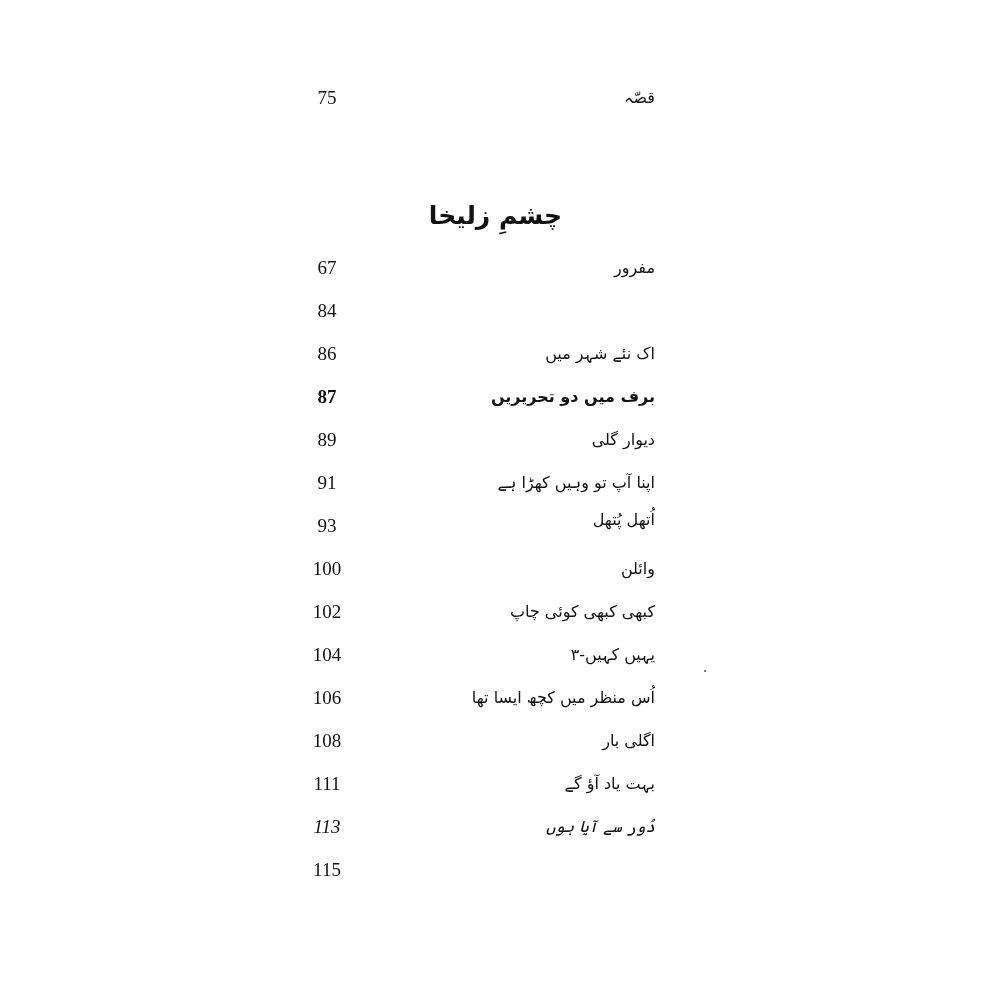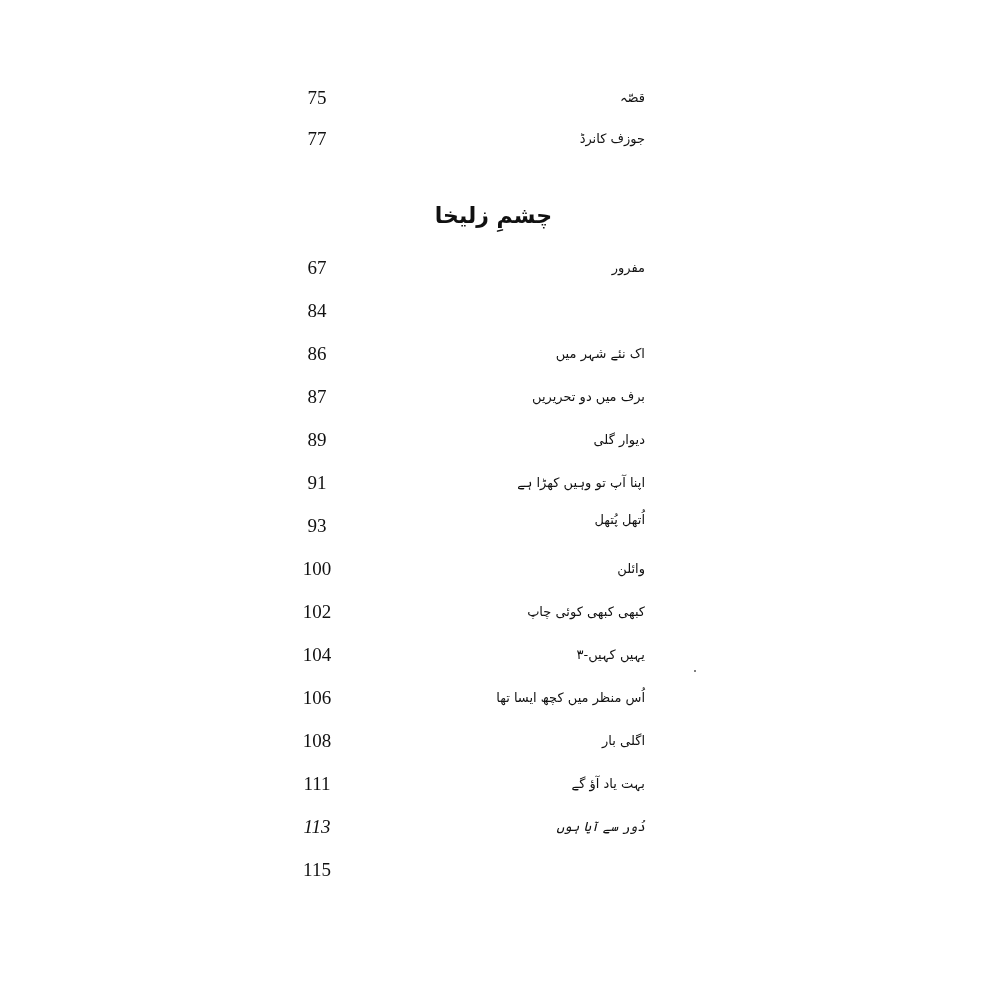--- a/index.html
+++ b/index.html
@@ -9,21 +9,21 @@
     }
     body {
       width: 1000px;
       height: 1000px;
       position: relative;
       overflow: hidden;
       color: #111111;
     }
     .page {
       position: absolute;
-      left: 0; top: 0;
+      left: 10px; top: 0;
       width: 912px; height: 1000px;
     }
     .entry {
       position: absolute;
       left: 280px;
       width: 370px;
       height: 36px;
     }
     .page-num {
       position: absolute;
@@ -36,34 +36,34 @@
       line-height: 36px;
       color: #111111;
     }
     .title {
       position: absolute;
       right: 5px;
       top: 0;
       direction: rtl;
       text-align: right;
       font-family: "DejaVu Sans", sans-serif;
-      font-size: 13px;
+      font-size: 16px;
       line-height: 36px;
       white-space: nowrap;
       color: #111111;
     }
     .section-heading {
       position: absolute;
       right: 360px;
       top: 196px;
       direction: rtl;
       text-align: right;
       font-family: "DejaVu Sans", sans-serif;
       font-weight: bold;
-      font-size: 22px;
+      font-size: 25px;
       line-height: 40px;
       white-space: nowrap;
       color: #111111;
     }
     .speck {
       position: absolute;
       left: 694px;
       top: 670px;
       width: 2px;
       height: 2px;
@@ -73,39 +73,35 @@
   </style>
 </head>
 <body>
 
 <div class="page">
 
   <div class="entry" style="top:80px;">
     <span class="page-num">75</span>
     <span class="title">قصّہ</span>
   </div>
-  <div class="entry" style="top:121px;">
-    <span class="page-num">77</span>
-    <span class="title">جوزف کانرڈ</span>
-  </div>
 
   <div class="section-heading">چشمِ زلیخا</div>
 
   <div class="entry" style="top:250px;">
     <span class="page-num">67</span>
     <span class="title">مفرور</span>
   </div>
   <div class="entry" style="top:293px;">
     <span class="page-num">84</span>
   </div>
   <div class="entry" style="top:336px;">
     <span class="page-num">86</span>
     <span class="title">اک نئے شہر میں</span>
   </div>
-  <div class="entry" style="top:379px;">
+  <div class="entry" style="top:379px;font-weight:bold;">
     <span class="page-num">87</span>
     <span class="title">برف میں دو تحریریں</span>
   </div>
   <div class="entry" style="top:422px;">
     <span class="page-num">89</span>
     <span class="title">دیوار گلی</span>
   </div>
   <div class="entry" style="top:465px;">
     <span class="page-num">91</span>
     <span class="title">اپنا آپ تو وہیں کھڑا ہے</span>

